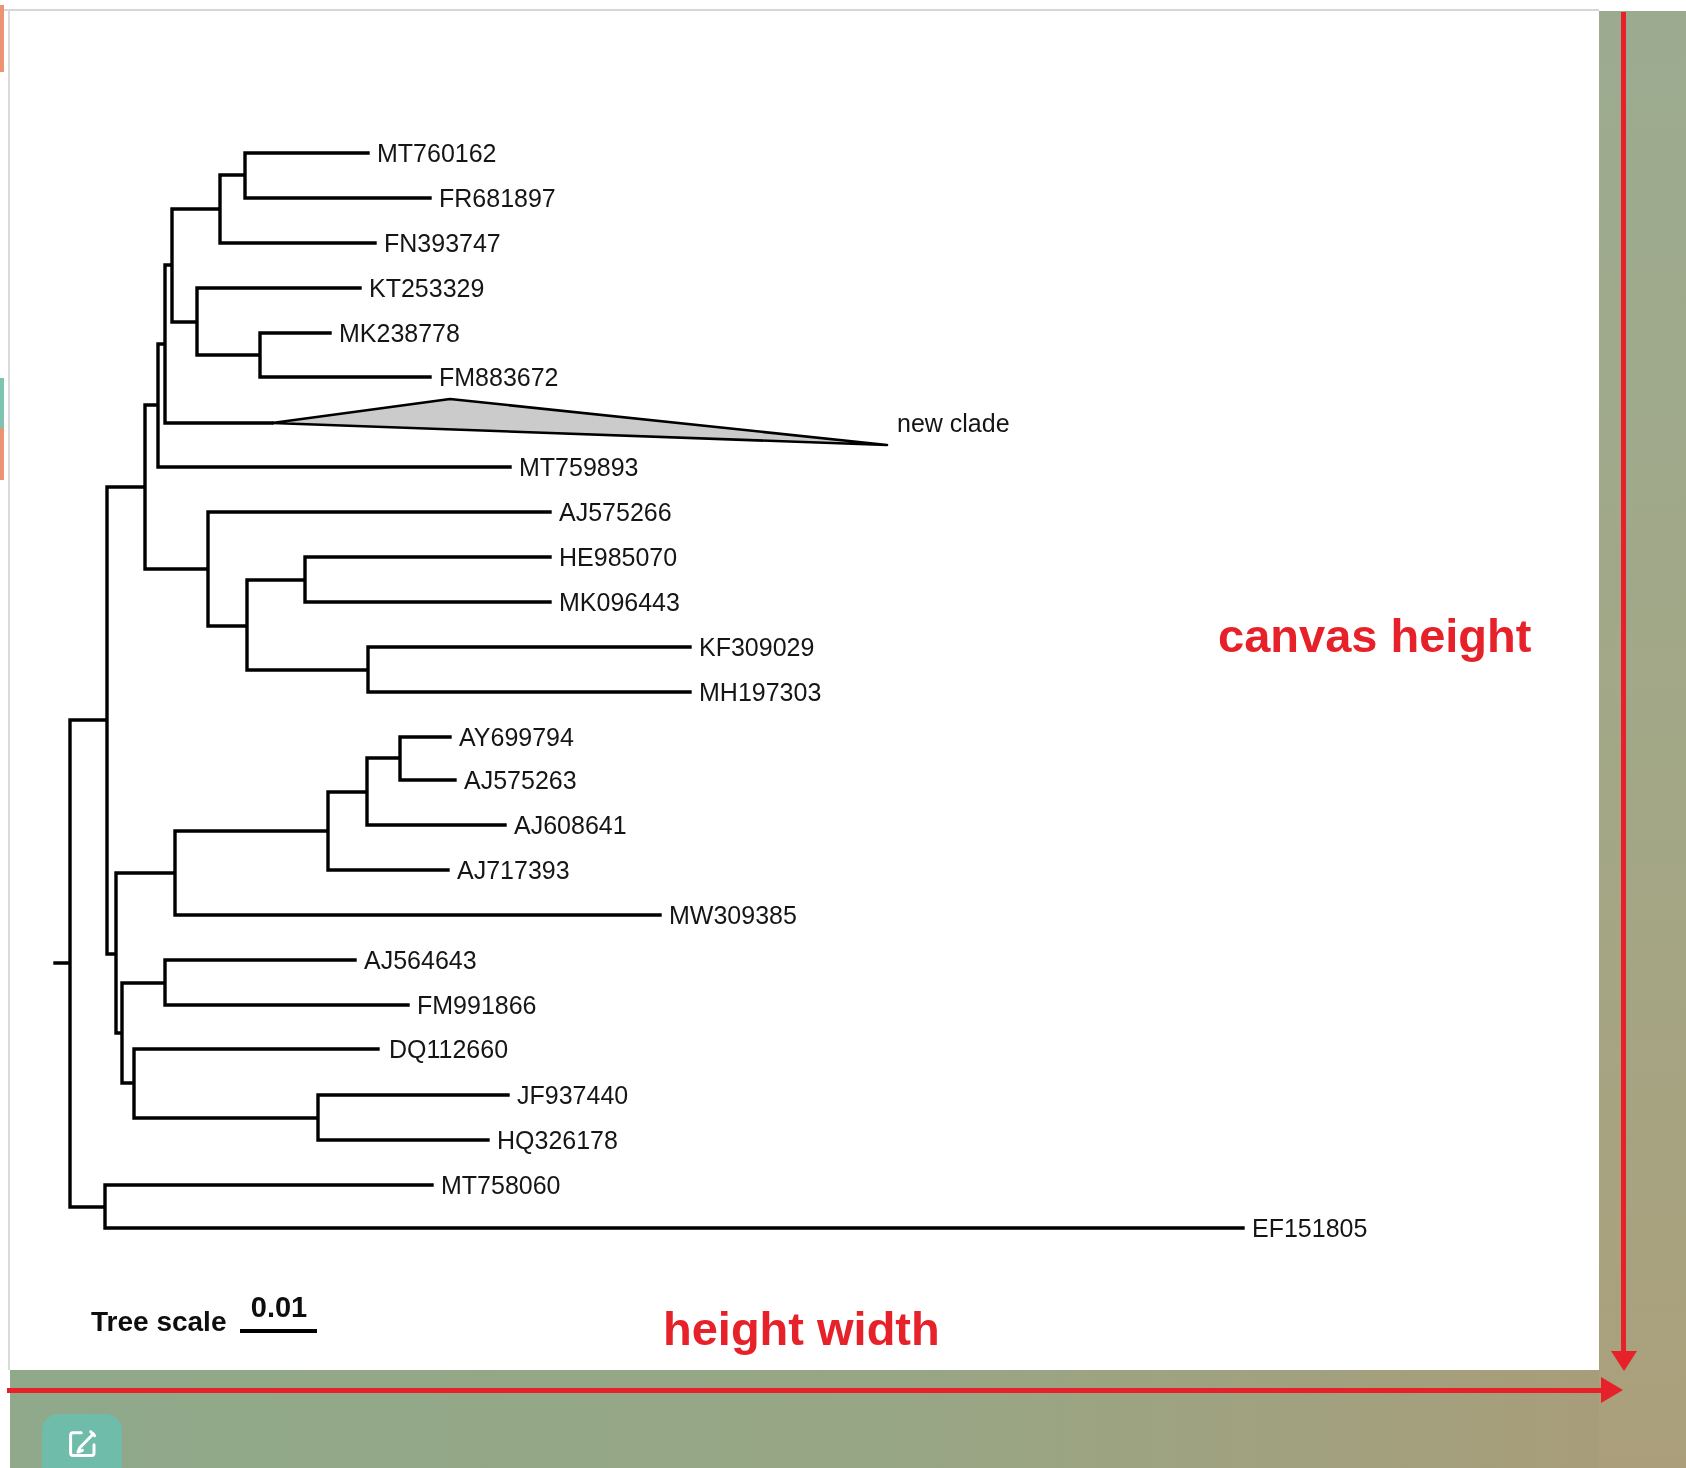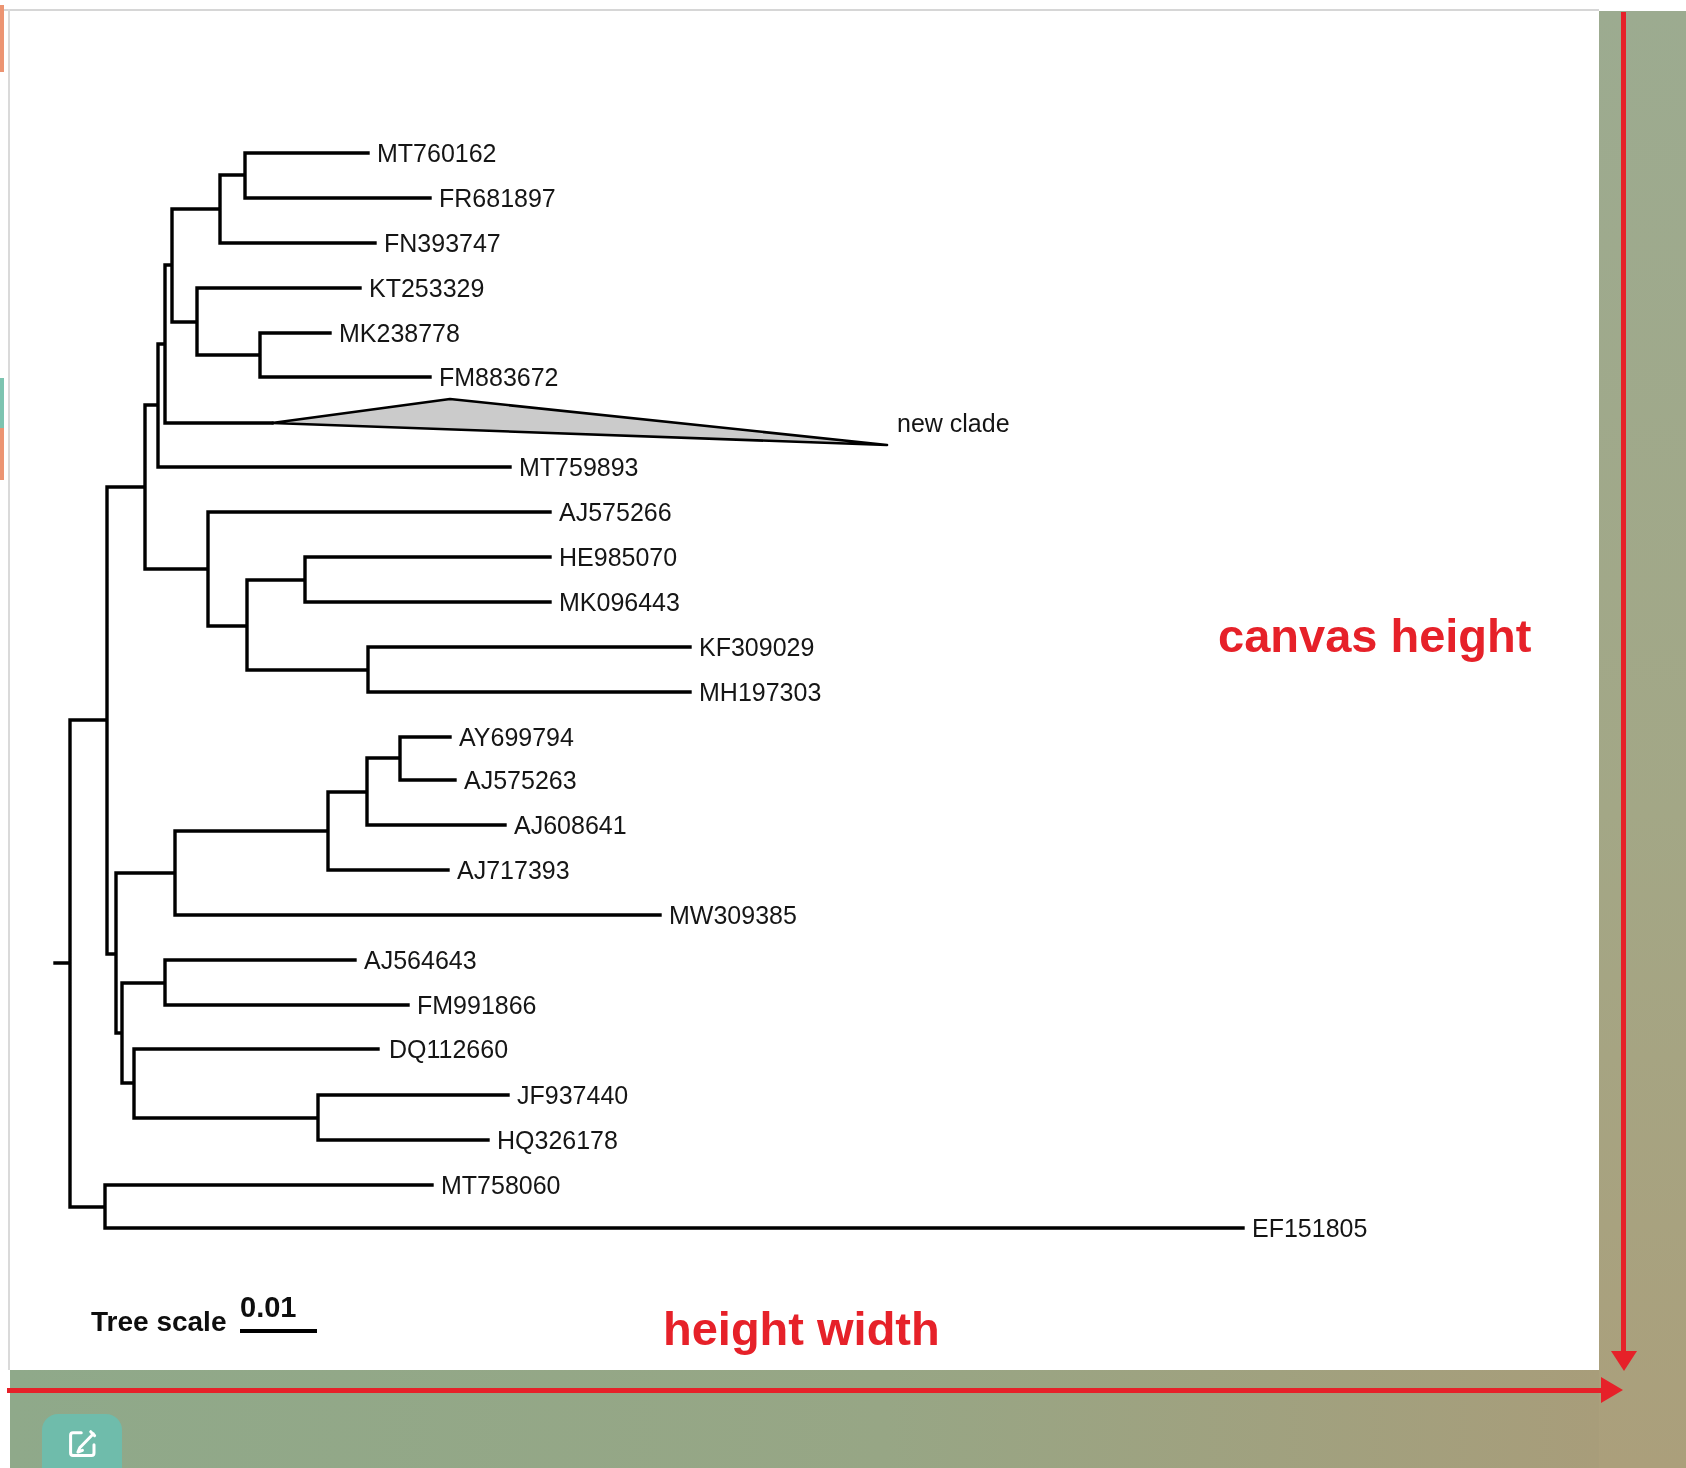--- a/index.html
+++ b/index.html
@@ -26,21 +26,21 @@
   .fab{
     left:42px;top:1414px;width:80px;height:72px;border-radius:16px;
     background:#6fbcab;display:flex;align-items:flex-start;justify-content:center;
     cursor:pointer;
   }
   .fab svg{margin-top:12px;}
   
   #tree-svg{left:0;top:0;}
   
   .tree-scale-label{left:80px;top:1306px;font-size:28px;font-weight:700;color:#0e0e0e;margin-left:11px;}
-  .scale-value{left:240px;top:1291px;width:78px;font-size:29px;font-weight:700;color:#0e0e0e;}
+  .scale-value{left:240px;top:1291px;width:78px;text-align:center;font-size:29px;font-weight:700;color:#0e0e0e;}
   .scale-bar{left:240px;top:1329px;width:77px;height:4px;background:#000;}
   
   .red-text{color:#e62129;font-size:47px;font-weight:800;white-space:nowrap;}
   .canvas-height-label{left:1218px;top:608px;}
   .canvas-width-label{left:663px;top:1301px;}
   .v-line{left:1621px;top:12px;width:5px;height:1341px;background:#e62129;}
   .v-head{left:1611px;top:1351px;width:0;height:0;
     border-left:13px solid transparent;border-right:13px solid transparent;
     border-top:20px solid #e62129;}
   .h-line{left:7px;top:1388px;width:1595px;height:5px;background:#e62129;}

